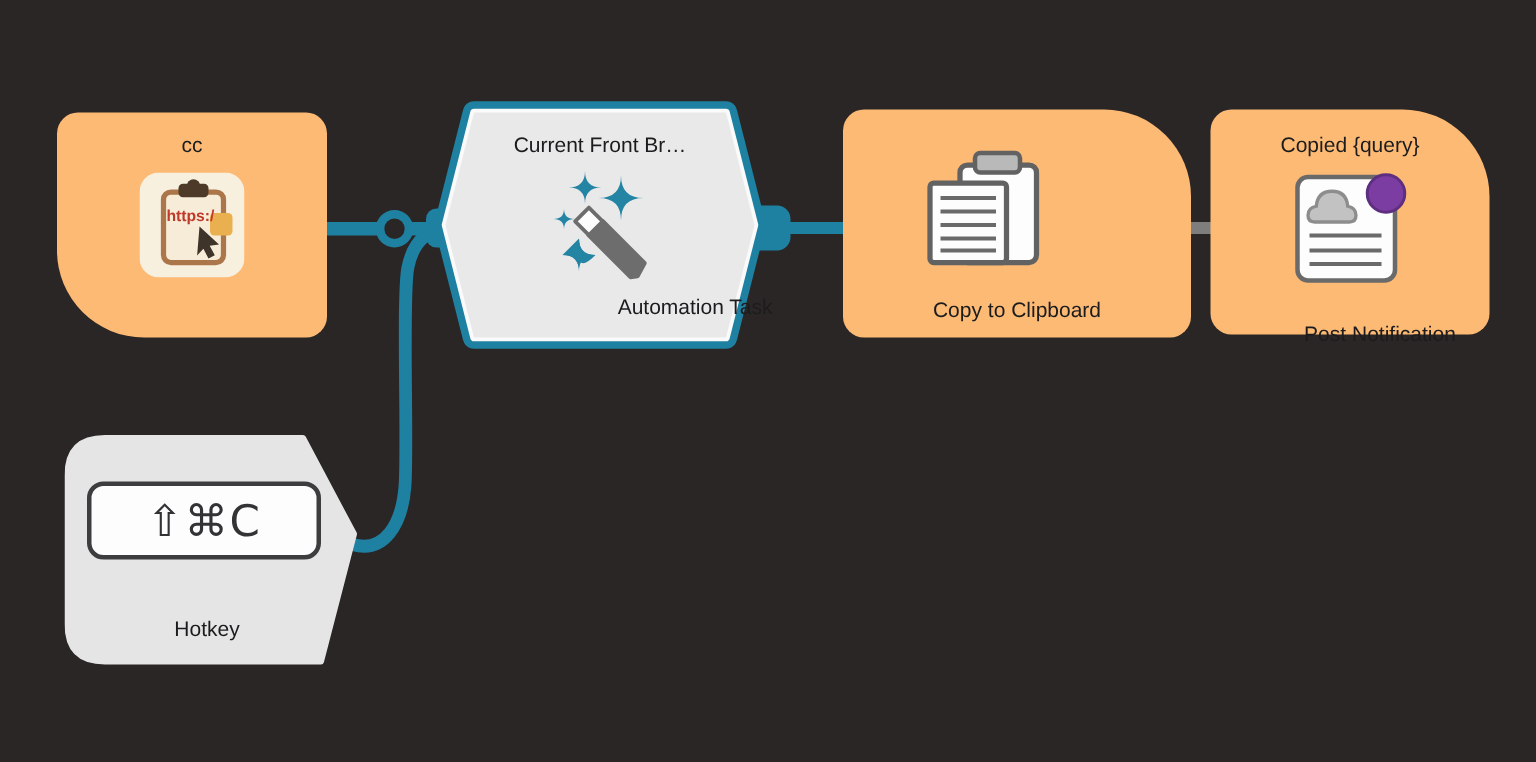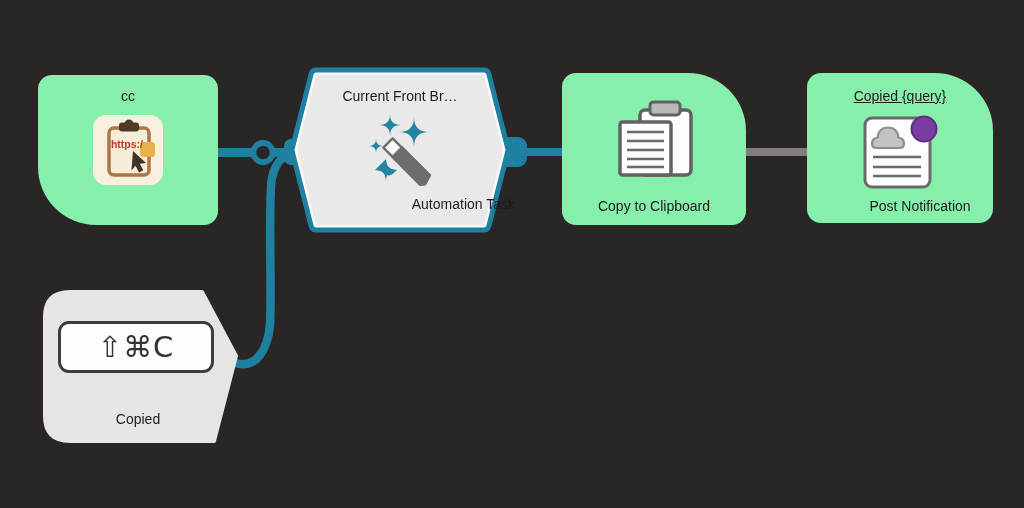--- a/index.html
+++ b/index.html
@@ -6,21 +6,21 @@
   body{
     background:#2b2626;
     font-family:"Liberation Sans", sans-serif;
     width:1024px;height:508px;overflow:hidden;
   }
   #canvas{
     position:relative;width:1024px;height:508px;background:#2b2626;
   }
   #connections{position:absolute;left:0;top:0;z-index:1;}
   .node{
-    position:absolute;z-index:2;background:#86efac;color:#1c1c1e;
+    position:absolute;z-index:2;background:#fdba74;color:#1c1c1e;
   }
   .node-title,.node-label{
     position:absolute;left:0;width:100%;text-align:center;
     font-size:14px;line-height:18px;color:#1c1c1e;white-space:nowrap;
   }
   .icon-svg{position:absolute;}
   
   #node-keyword{left:38px;top:75px;width:180px;height:150px;border-radius:14px 14px 14px 58px;}
   #node-keyword .node-title{top:12px;}
   #node-keyword .node-label{top:122px;}
@@ -28,27 +28,27 @@
   #keyword-badge-text{
     position:absolute;left:71px;top:63px;width:34px;text-align:right;
     font-size:10.5px;font-weight:bold;color:#bf3a2b;letter-spacing:0;line-height:12px;
   }
   
   #node-automation{left:285px;top:63px;width:230px;height:174px;background:transparent;}
   #node-automation .node-title{top:24px;}
   #node-automation .node-label{top:132px;text-align:right;}
   #automation-icon{left:77px;top:47px;}
   
-  #node-copy{left:562px;top:73px;width:184px;height:152px;border-radius:14px 58px 14px 14px;}
+  #node-copy{left:562px;top:73px;width:184px;height:152px;border-radius:14px 58px 14px 14px;padding-left:48px;}
   #node-copy .node-label{top:124px;}
   #copy-icon{left:52px;top:25px;}
   
   #node-notification{left:807px;top:73px;width:186px;height:150px;border-radius:14px 58px 14px 14px;}
-  #node-notification .node-title{top:14px;text-decoration:underline;}
-  #node-notification .node-label{top:124px;padding-left:20px;}
+  #node-notification .node-title{top:14px;}
+  #node-notification .node-label{top:140px;padding-left:20px;}
   #notification-icon{left:51px;top:39px;}
   
   #node-hotkey{left:43px;top:288px;width:200px;height:158px;background:transparent;}
   #node-hotkey .node-label{top:122px;width:190px;}
   #hotkey-keycap{
     position:absolute;left:15px;top:33px;width:150px;height:46px;
     background:#fdfdfd;border:3px solid #3d3d3f;border-radius:11px;
     display:flex;align-items:center;justify-content:center;
     font-family:"DejaVu Sans", sans-serif;font-size:29px;color:#333335;letter-spacing:1px;
   }
@@ -135,16 +135,16 @@
     <div class="node-label">Post Notification</div>
   </div>
 
   <div class="node" id="node-hotkey">
     <svg class="shape-svg" width="200" height="158" viewBox="0 0 200 158">
       <path d="M27 4 L159 4 L193 68 L171 153 L27 153 Q2 153 2 128 L2 29 Q2 4 27 4 Z" fill="#e6e5e5" stroke="#e6e5e5" stroke-width="4" stroke-linejoin="round"></path>
     </svg>
     <div id="hotkey-keycap">
       <span>⇧⌘C</span>
     </div>
-    <div class="node-label">Copied</div>
+    <div class="node-label">Hotkey</div>
   </div>
 
 </div>
 
 </body></html>

